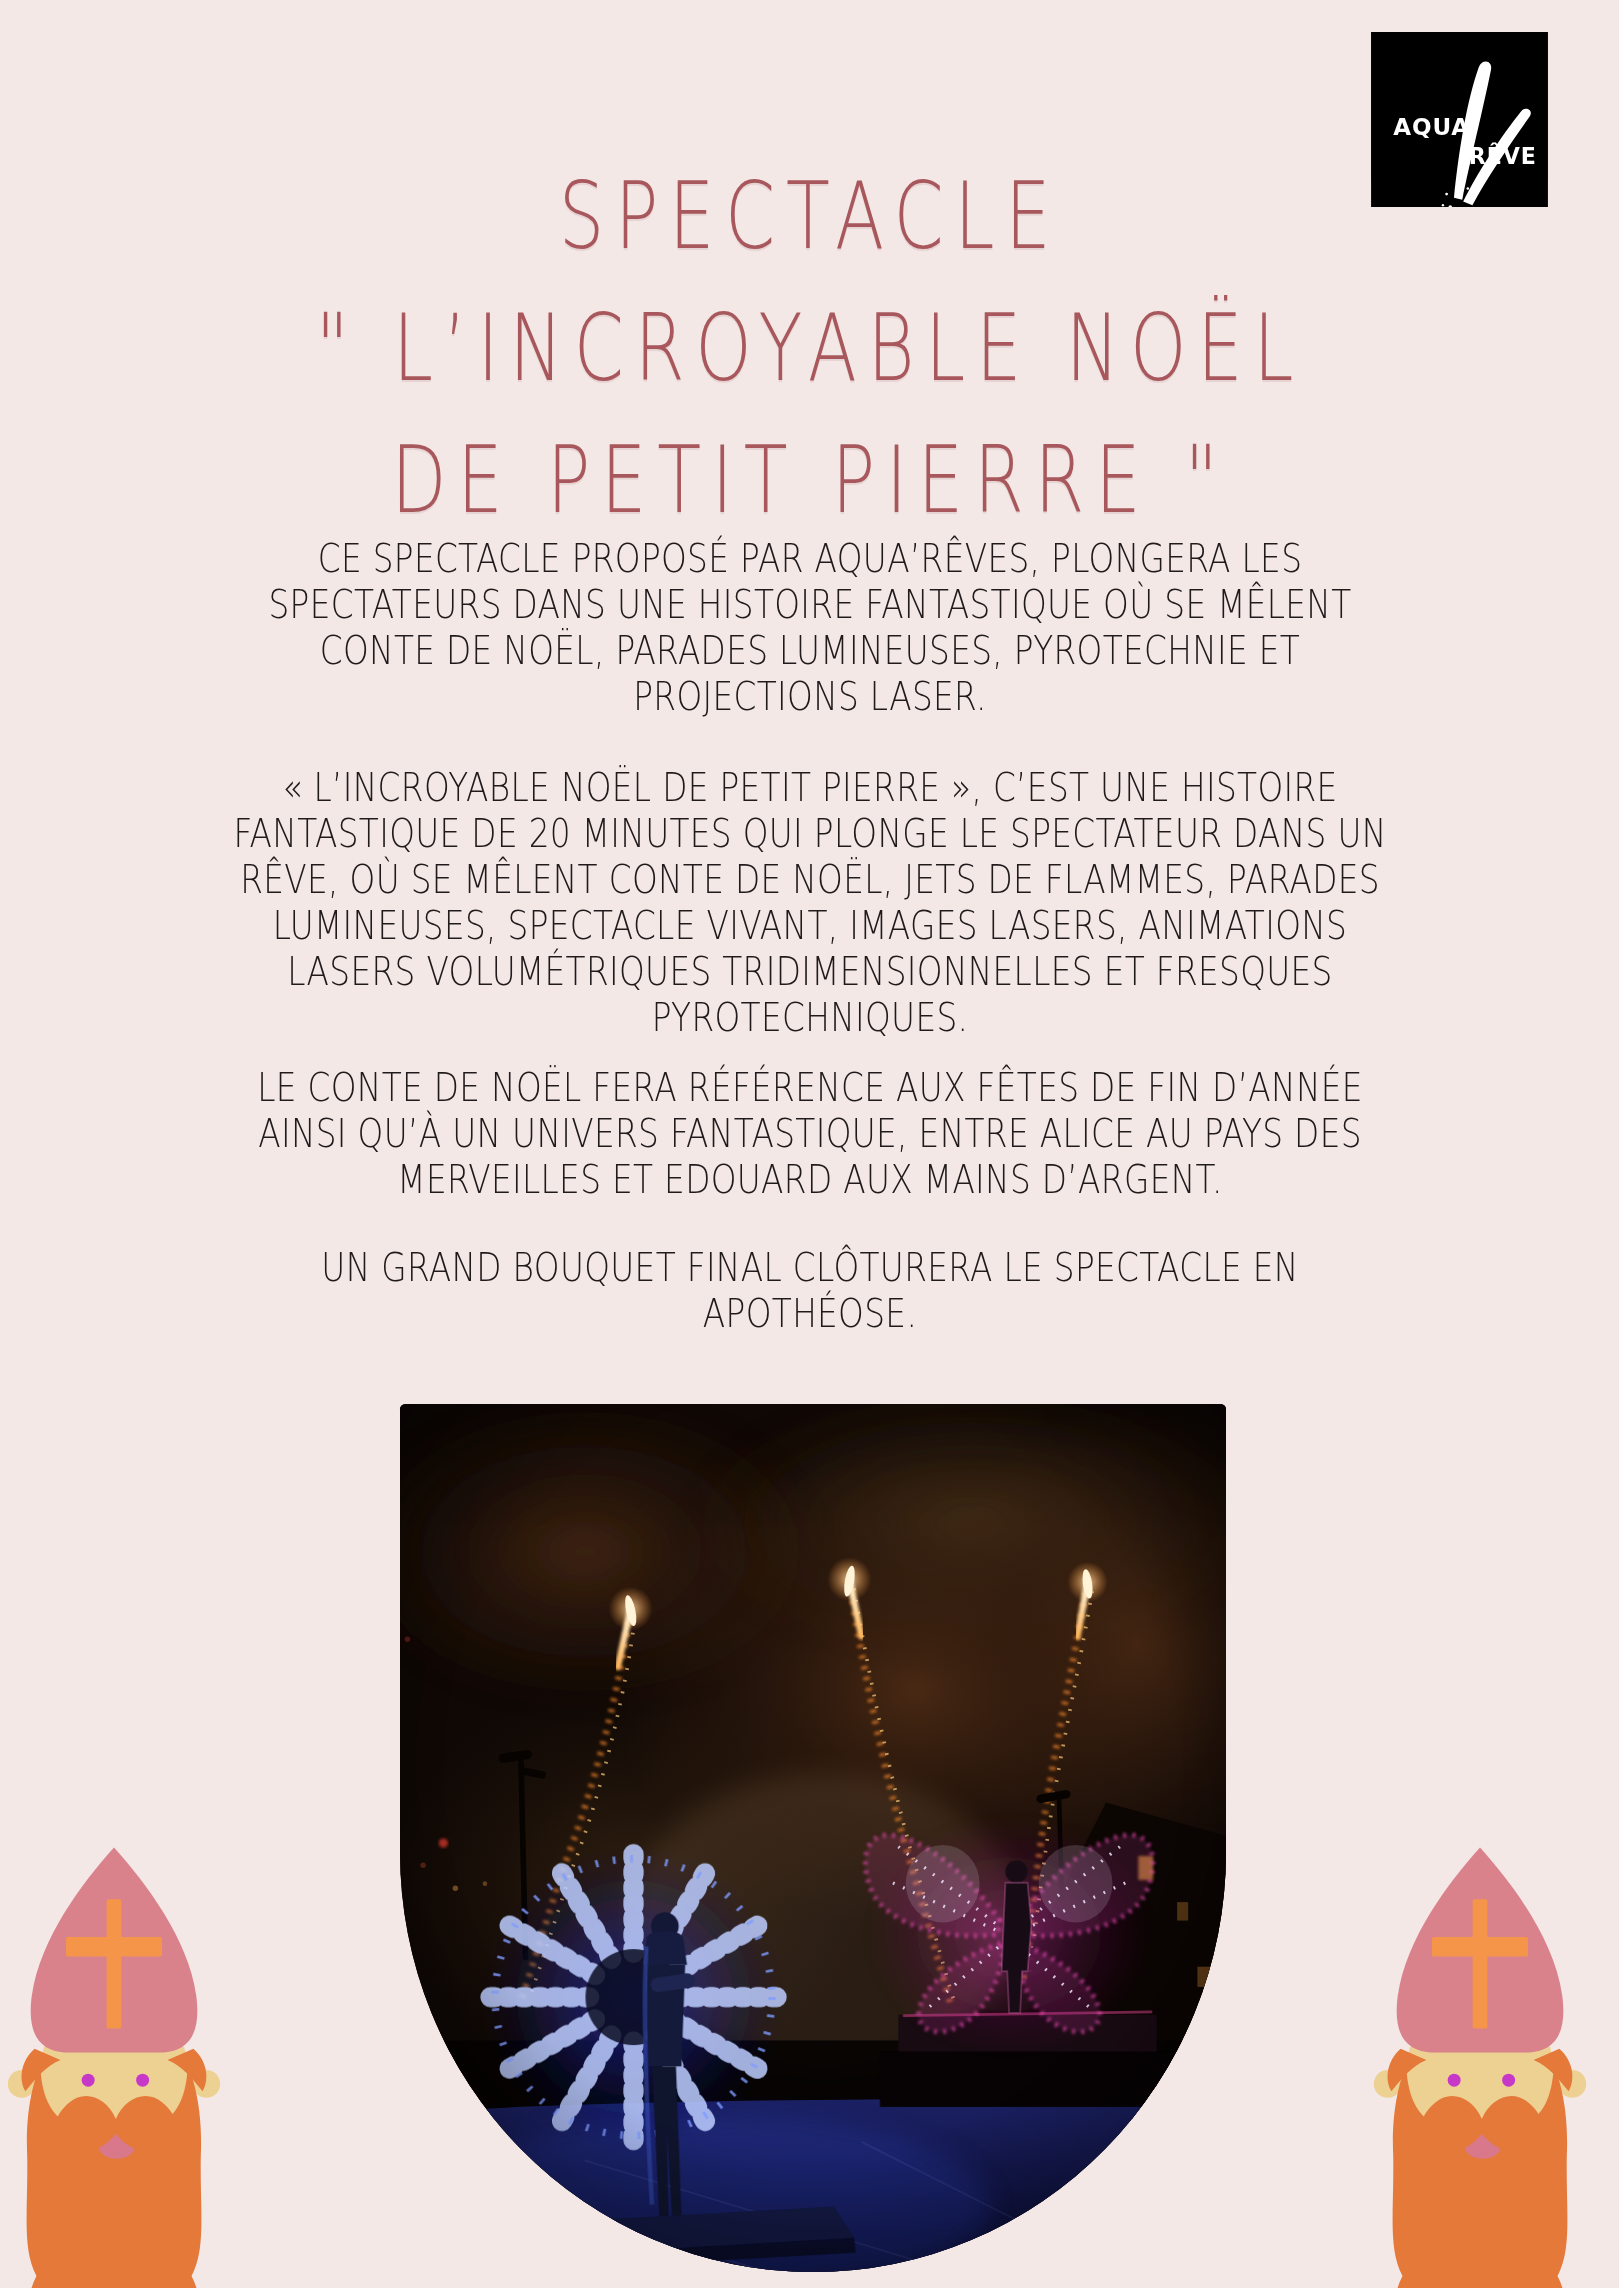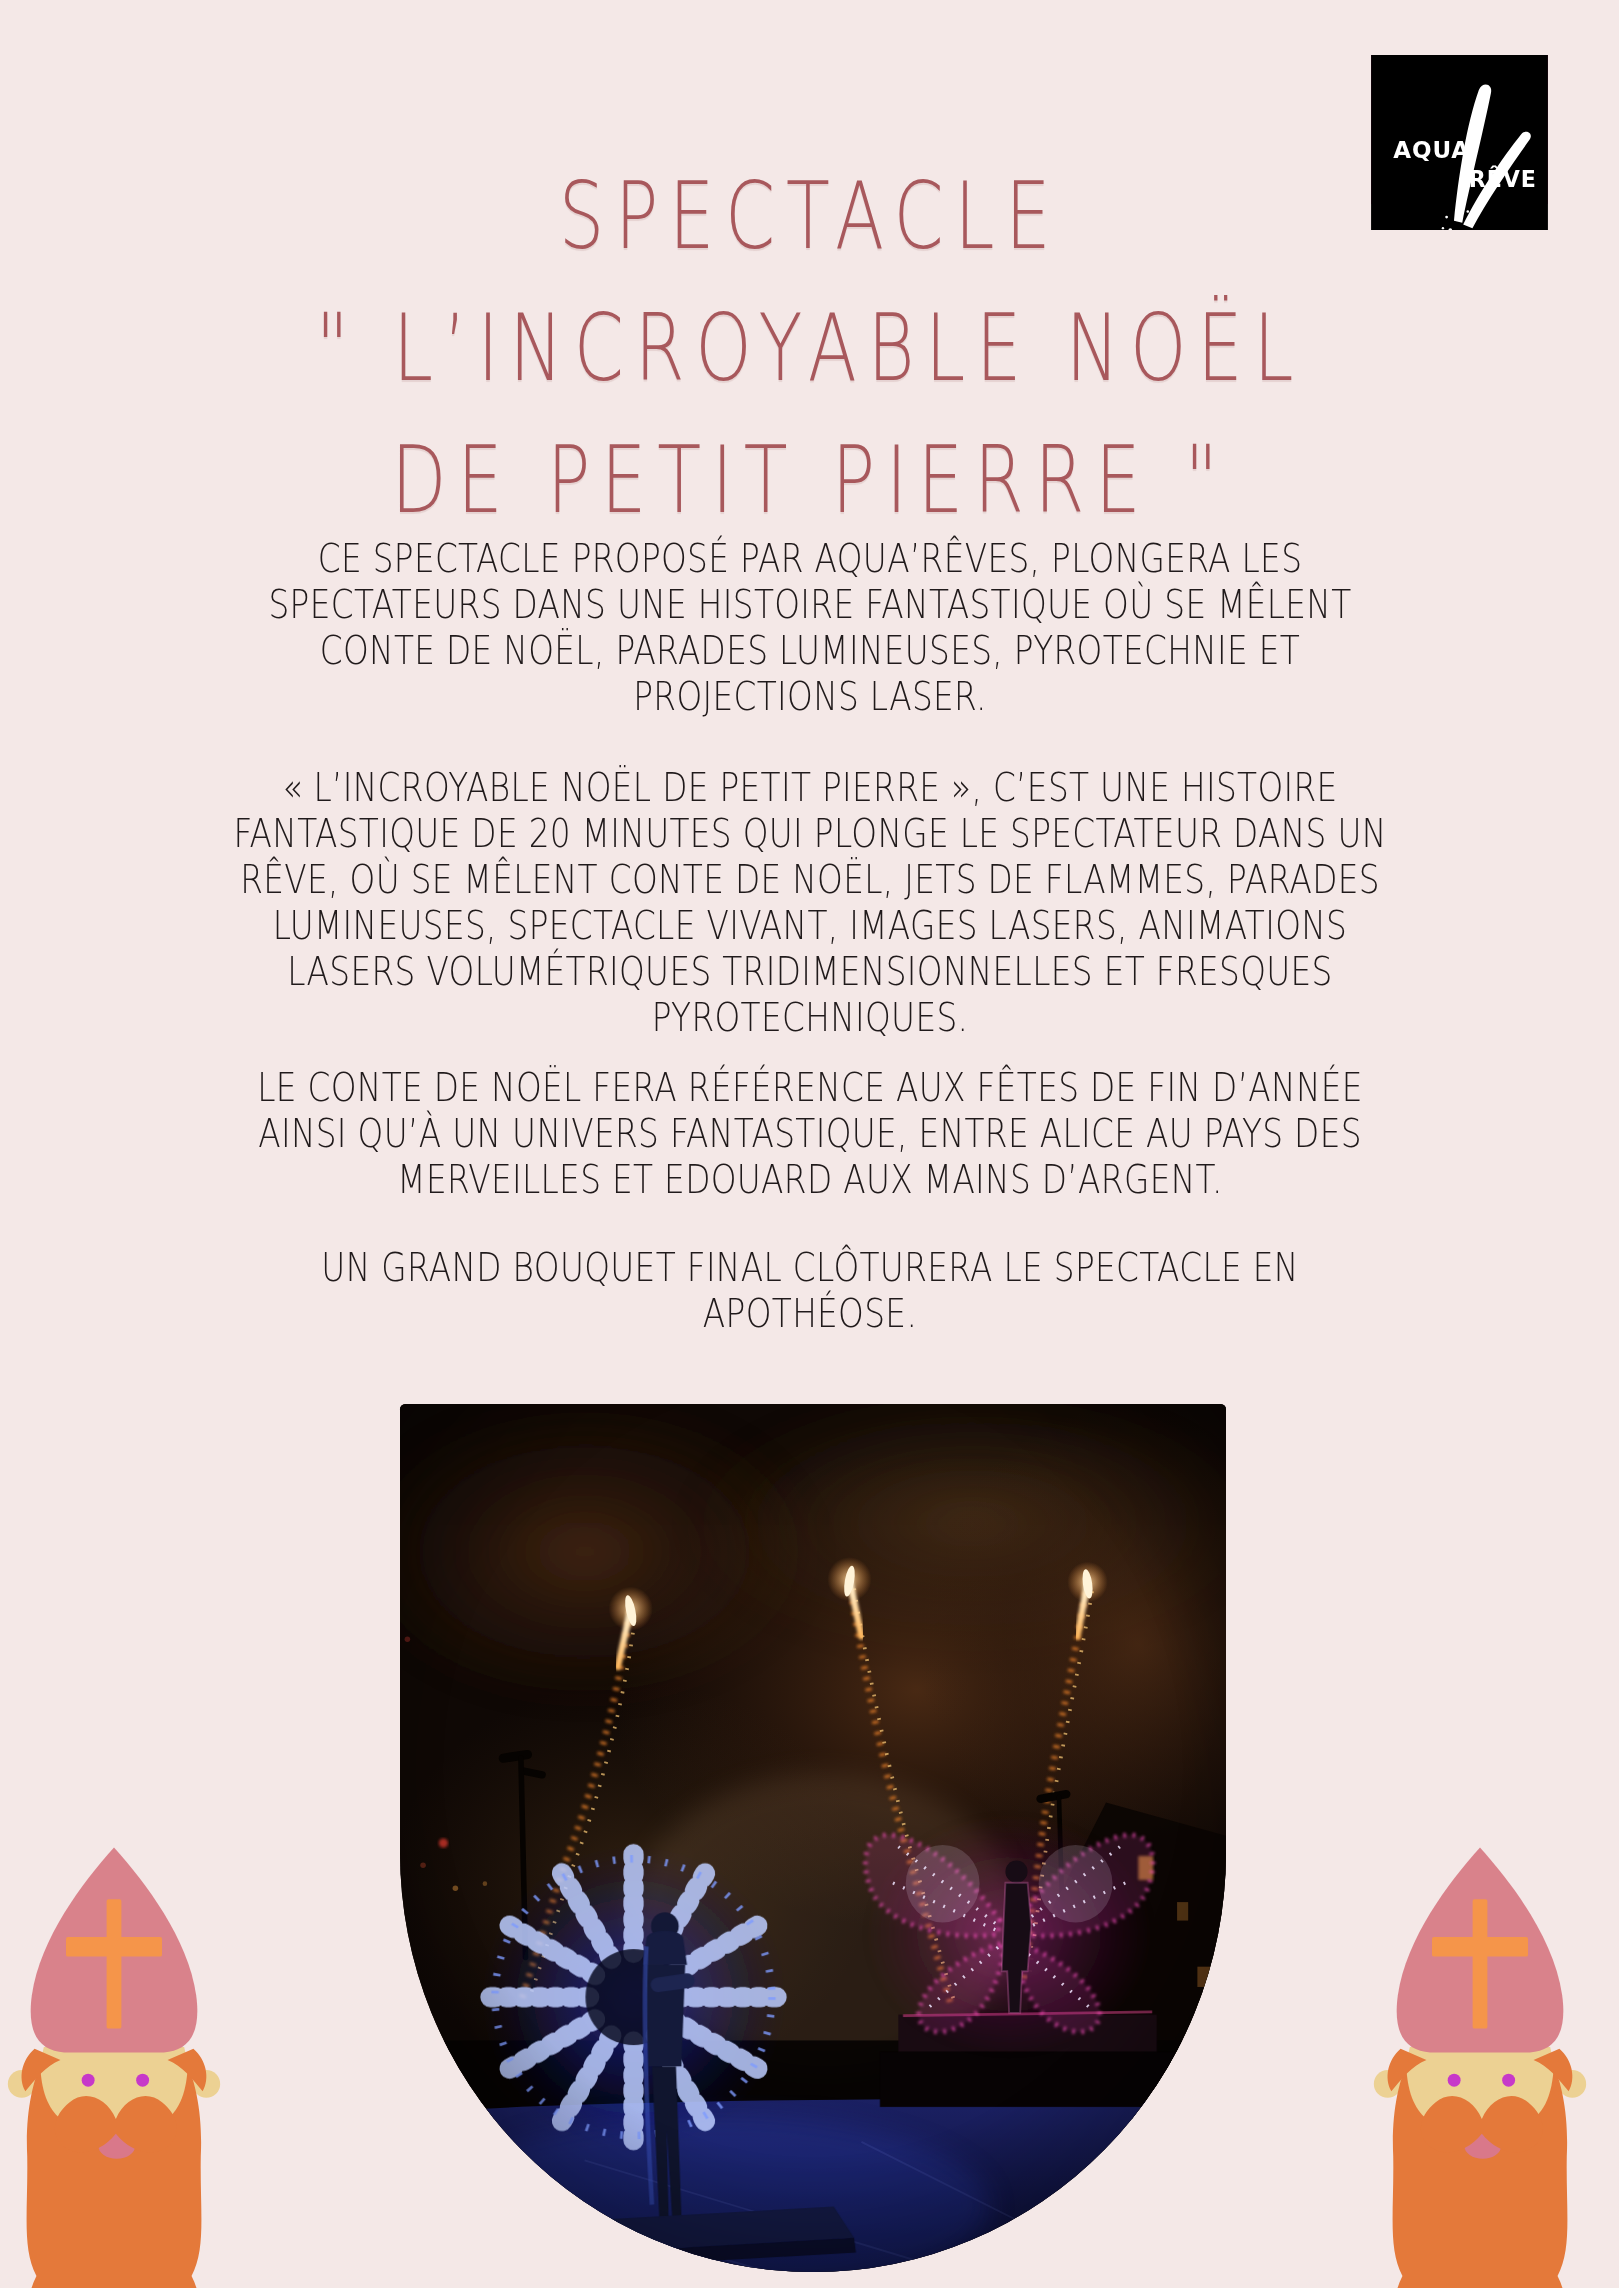--- a/index.html
+++ b/index.html
@@ -28,21 +28,21 @@
     font-size:39px;line-height:46px;letter-spacing:0.01em;
     color:#201a1b;
     transform:scaleX(0.84);
     margin:0;
   }
   .p1{top:536px}
   .p2{top:765px}
   .p3{top:1065px}
   .p4{top:1245px}
   .logo{
-    position:absolute;left:1371px;top:55px;width:177px;height:149px;
+    position:absolute;left:1371px;top:32px;width:177px;height:149px;
     background:#ec4899;
   }
   .photo{
     position:absolute;left:400px;top:1404px;width:826px;height:868px;
     border-radius:5.5px 5.5px 413px 413px / 5.5px 5.5px 420px 420px;
     overflow:hidden;background:#0d0705;
   }
   .photo svg{display:block;width:100%;height:100%;}
   .saint{position:absolute;width:222px;height:517px;}
   .saint.left{left:2.8px;top:1842px;}

